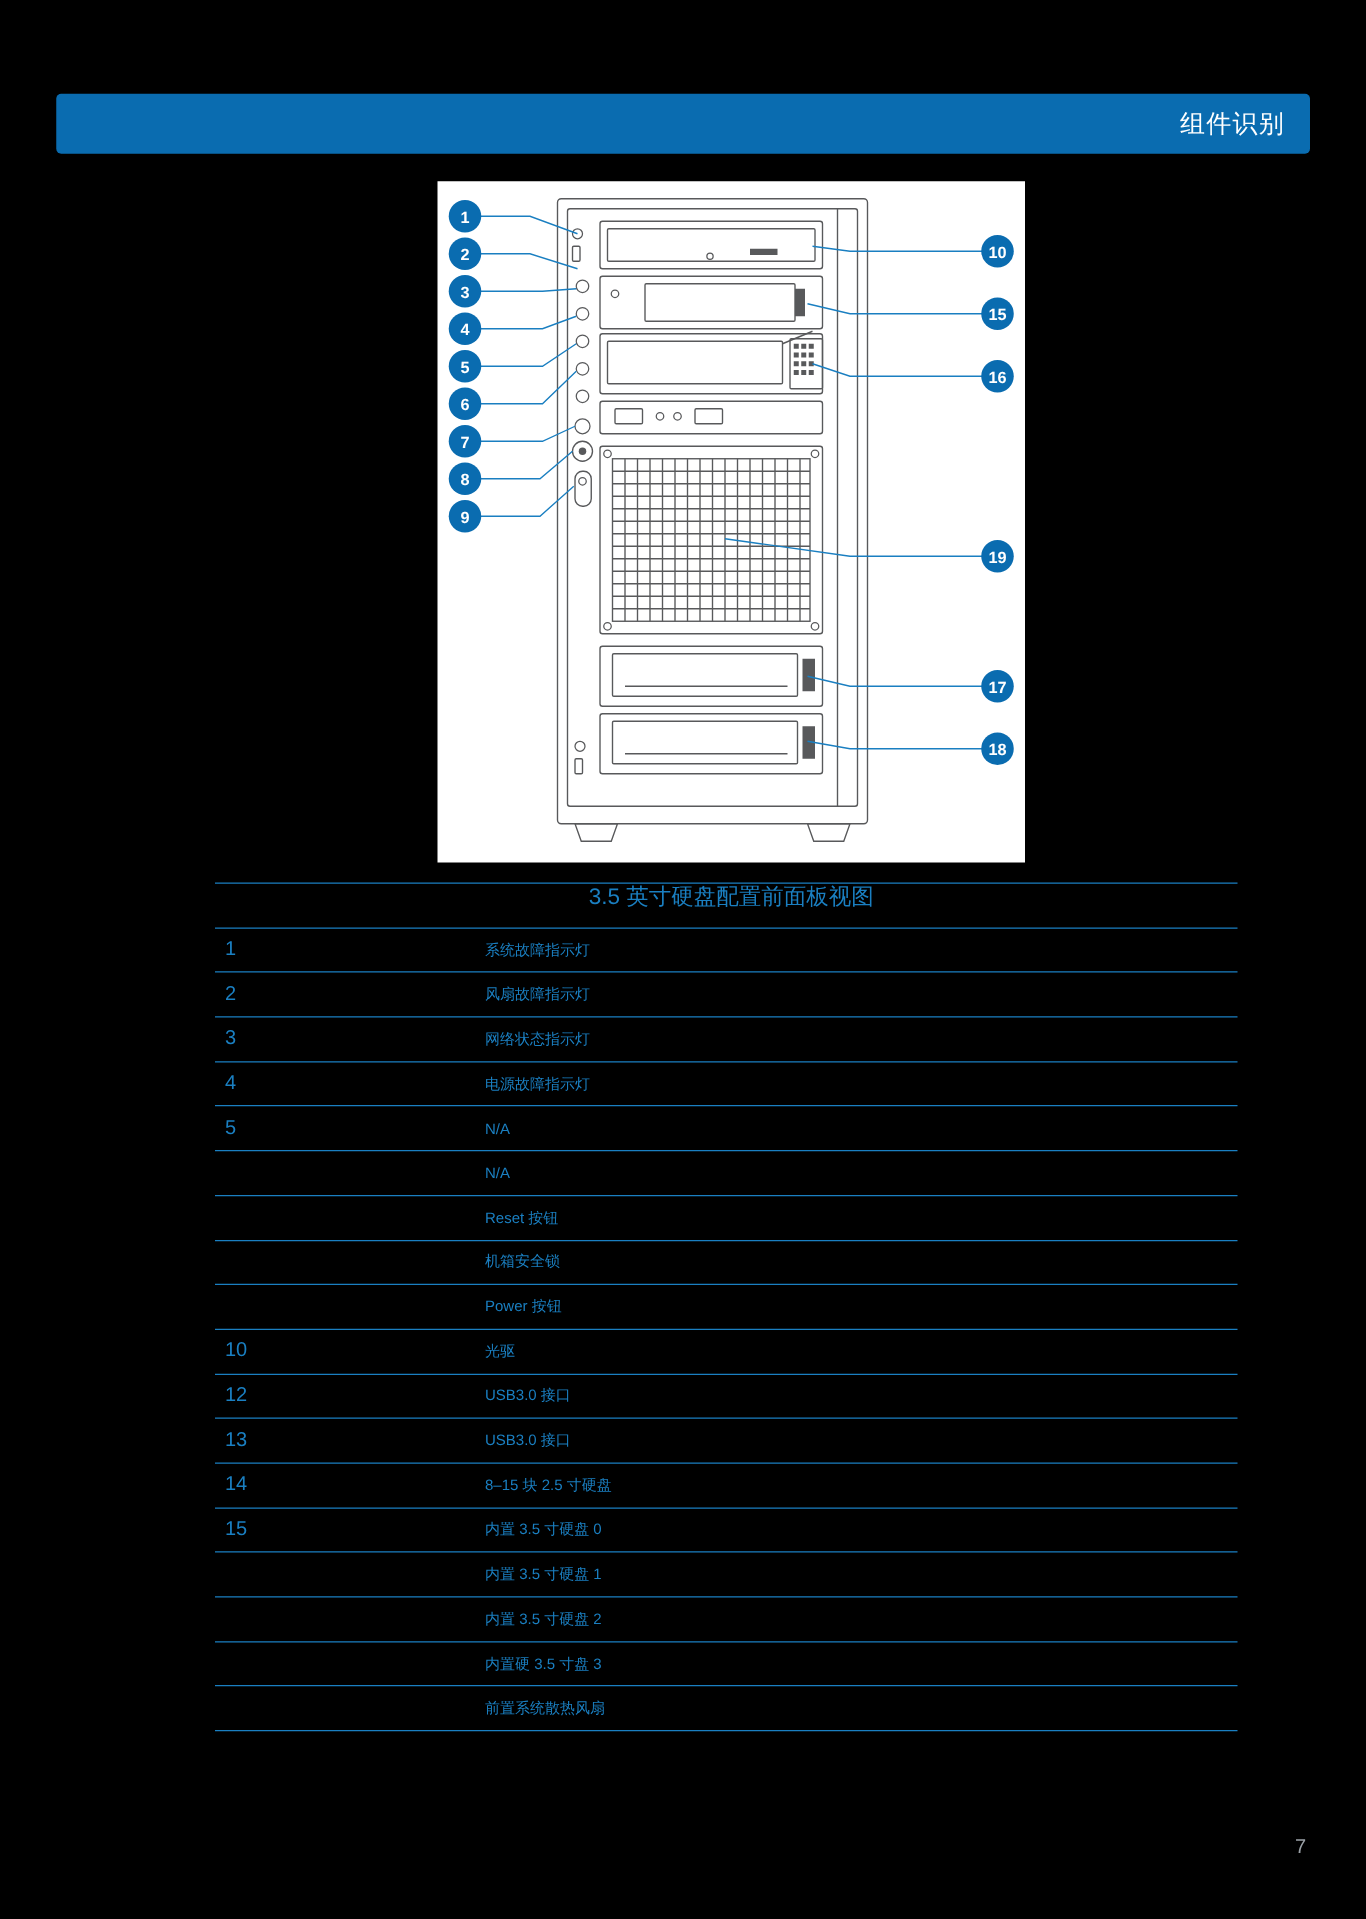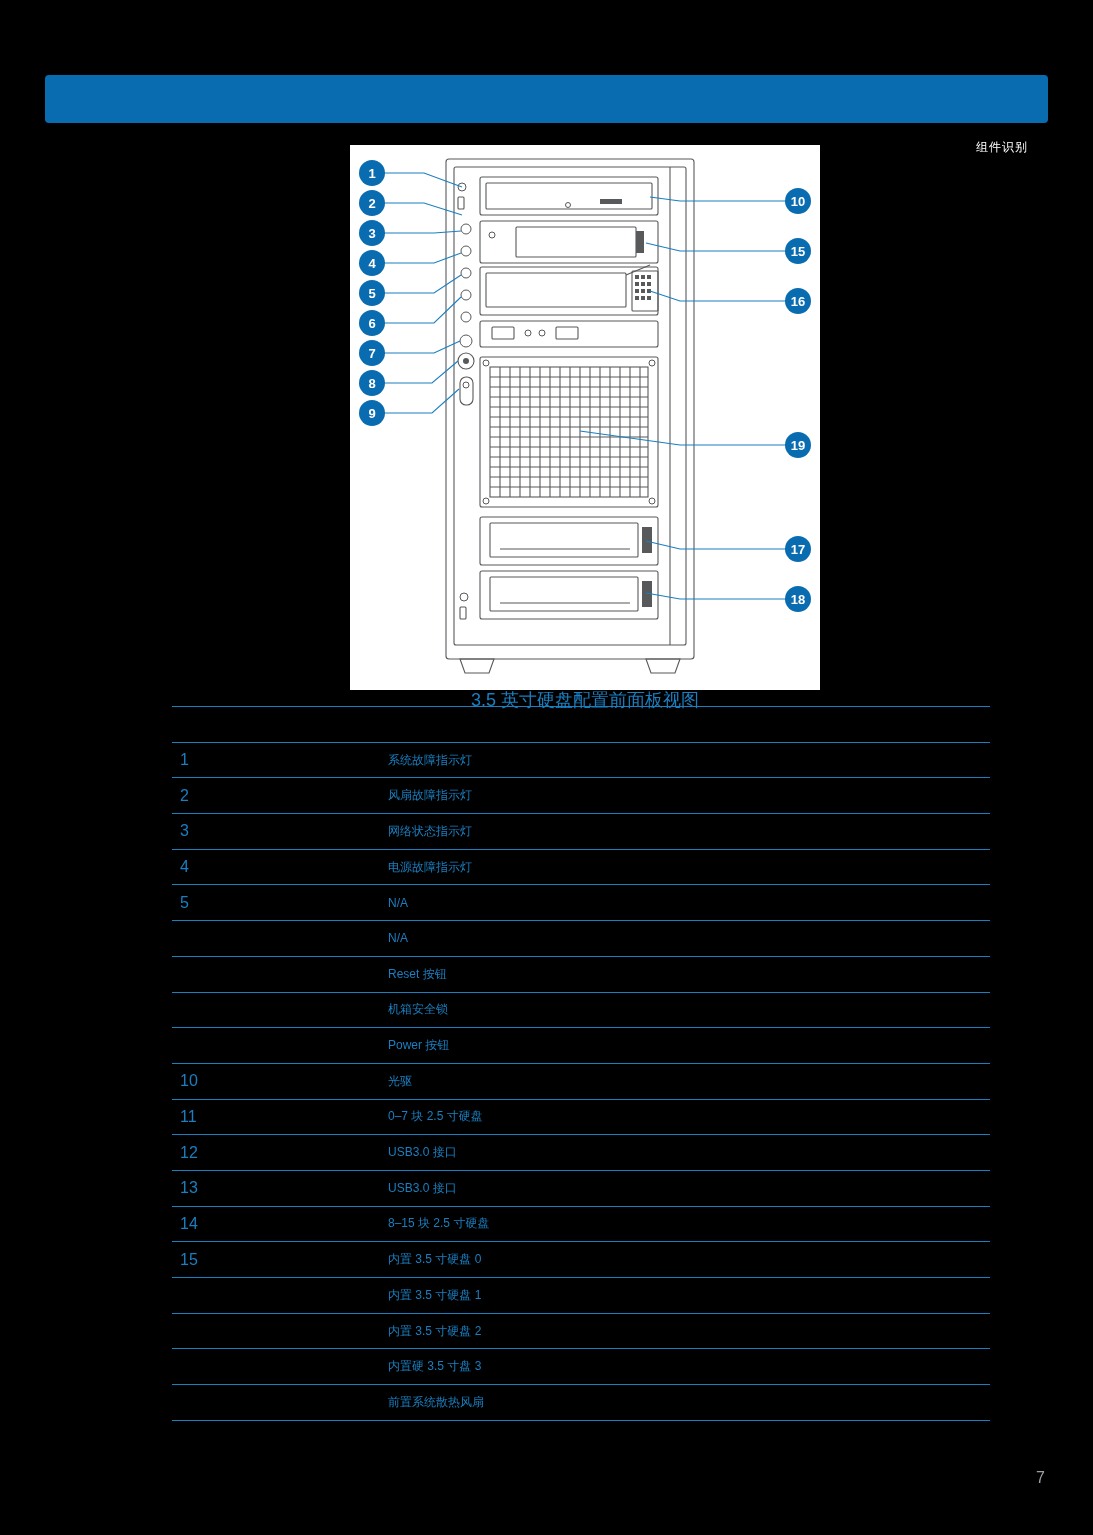--- a/index.html
+++ b/index.html
@@ -10,30 +10,30 @@
   }
   .page{position:absolute;inset:0;}
 
   
   .header-bar{
     position:absolute;left:45px;top:75px;width:1003px;height:48px;
     background:#0a6cb0;border-radius:4px;
   }
   .header-title{
     position:absolute;right:20px;top:50%;transform:translateY(-50%);
-    color:#ffffff;font-size:12px;letter-spacing:1px;margin-top:48px;
+    color:#ffffff;font-size:20px;letter-spacing:1px;
   }
 
   
   .figure-wrap{
     position:absolute;left:350px;top:145px;width:470px;height:545px;
     background:#ffffff;
   }
   .figure-caption{
-    position:absolute;left:350px;top:688px;width:470px;text-align:center;
+    position:absolute;left:350px;top:705px;width:470px;text-align:center;
     color:#1a7fc1;font-size:18px;
   }
 
   svg.chassis{display:block;width:470px;height:545px;}
 
   
   .table{
     position:absolute;left:172px;top:706px;width:818px;
   }
   .trow{
@@ -280,24 +280,20 @@
     </div>
     <div class="trow">
       <div class="cell-num"></div>
       <div class="cell-desc">Power 按钮</div>
     </div>
     <div class="trow">
       <div class="cell-num">10</div>
       <div class="cell-desc">光驱</div>
     </div>
     <div class="trow">
-      <div class="cell-num">11</div>
-      <div class="cell-desc">0–7 块 2.5 寸硬盘</div>
-    </div>
-    <div class="trow">
       <div class="cell-num">12</div>
       <div class="cell-desc">USB3.0 接口</div>
     </div>
     <div class="trow">
       <div class="cell-num">13</div>
       <div class="cell-desc">USB3.0 接口</div>
     </div>
     <div class="trow">
       <div class="cell-num">14</div>
       <div class="cell-desc">8–15 块 2.5 寸硬盘</div>

